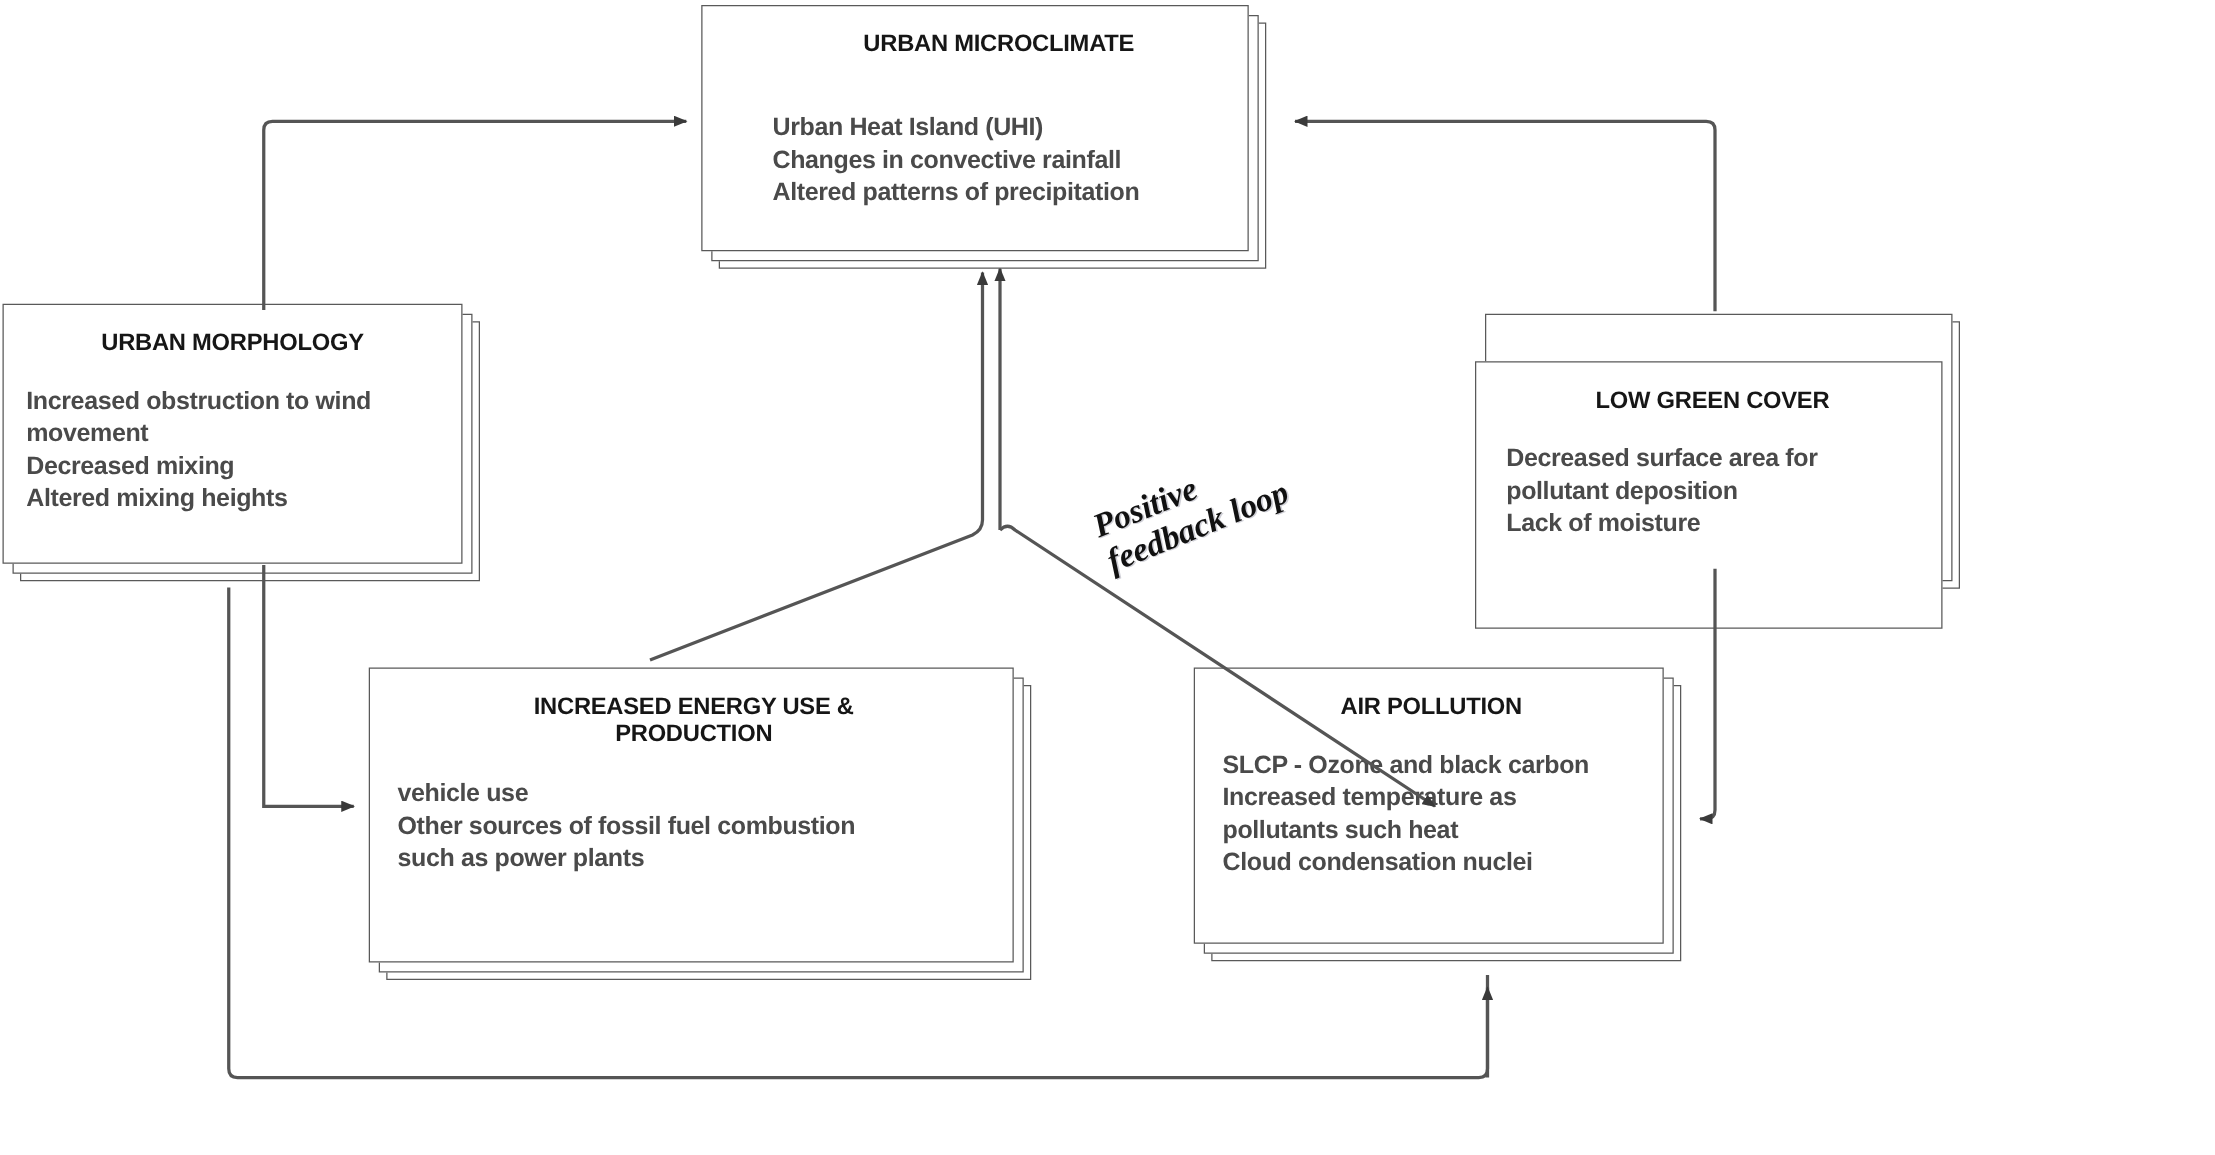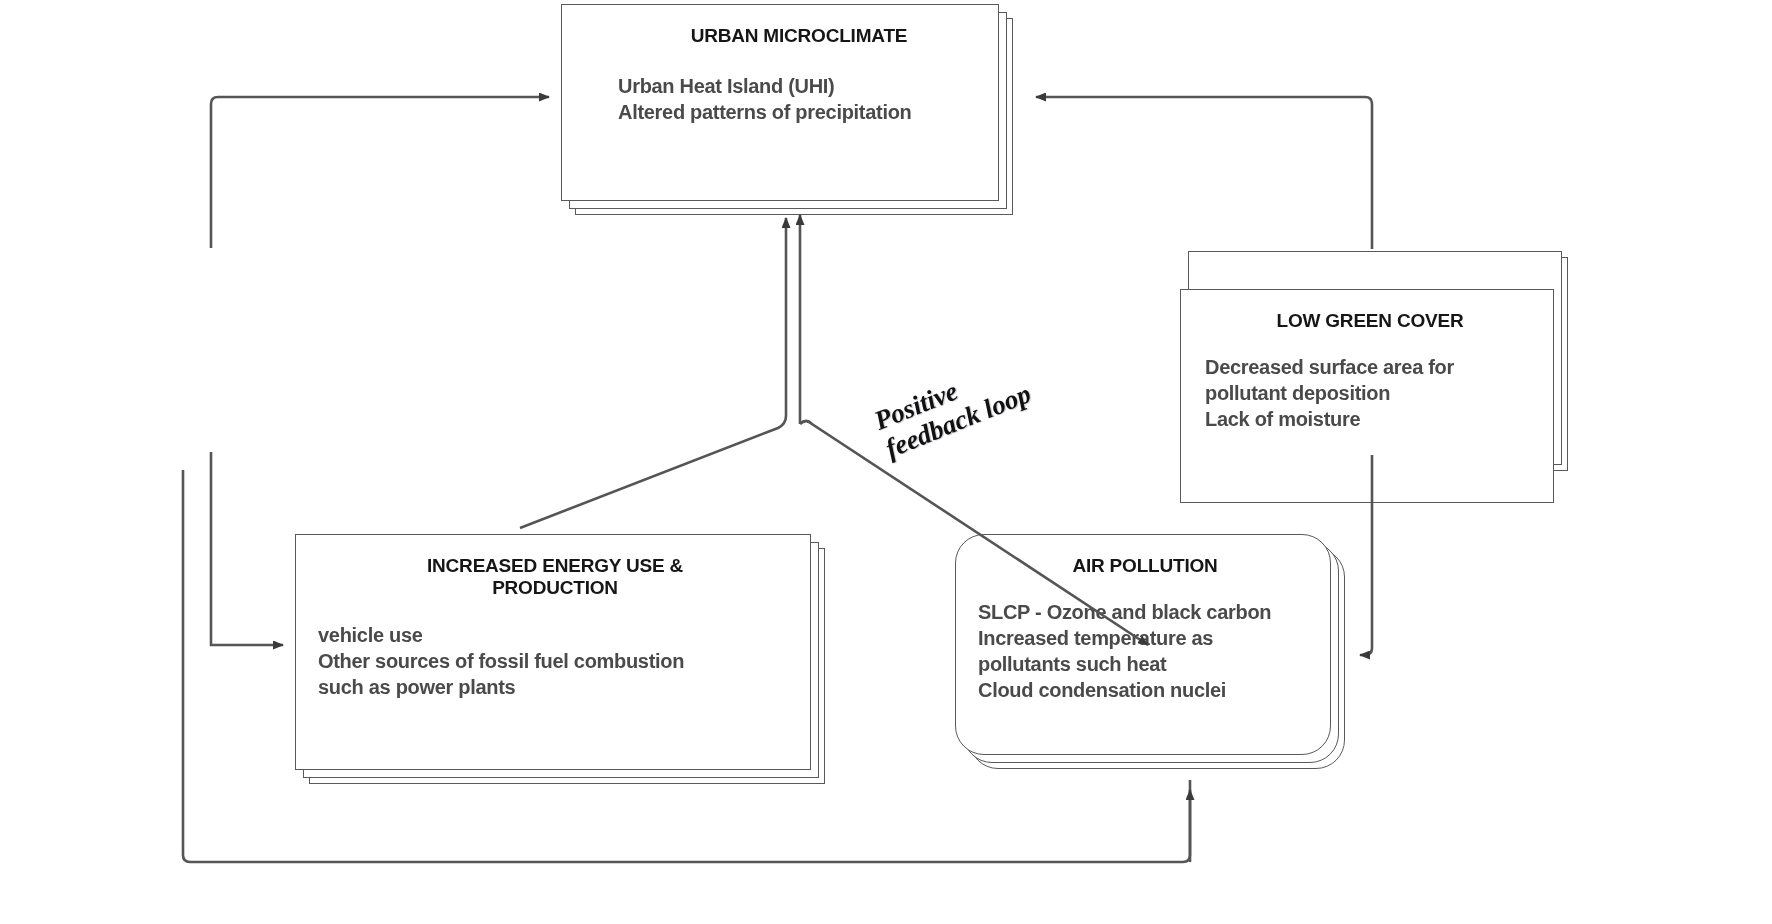--- a/index.html
+++ b/index.html
@@ -55,36 +55,36 @@
     color:#4a4a4a;
     line-height:1.30;
     letter-spacing:-0.3px;
   }
   .node .body .line{ display:block; white-space:pre; }
 
   
   #node-microclimate{ left:561px; top:4px;  width:452px; height:244px; }
   #node-microclimate .layer,#node-microclimate .face{ width:438px; height:197px; }
   #node-microclimate .face{ padding-left:56px; }
-  #node-microclimate .body{ margin-top:26px; }
+  #node-microclimate .body{ margin-top:42px; }
 
   #node-morphology{ left:2px;  top:243px; width:382px; height:222px; }
   #node-morphology .layer,#node-morphology .face{ width:368px; height:208px; }
   #node-morphology .face{ padding-left:18px; }
 
   #node-greencover{ left:1180px; top:243px; width:388px; height:228px; }
   #node-greencover .layer,#node-greencover .face{ width:374px; height:214px; }
   #node-greencover .face{ padding-left:24px;margin-top:46px; }
 
   #node-energy{ left:295px; top:534px; width:460px; height:250px; }
   #node-energy .layer,#node-energy .face{ width:516px; height:236px; }
   #node-energy .face{ padding-left:22px; }
 
   #node-airpollution{ left:955px; top:534px; width:390px; height:235px; }
-  #node-airpollution .layer,#node-airpollution .face{ width:376px; height:221px;border-radius:29px; }
+  #node-airpollution .layer,#node-airpollution .face{ width:376px; height:221px; }
   #node-airpollution .face{ padding-left:22px; }
 
   
   #wires{
     position:absolute;
     left:0; top:0;
     width:1772px; height:924px;
     z-index:9;
     pointer-events:none;
   }
@@ -140,25 +140,39 @@
     <path d="M800,424 L800,215" fill="none" stroke="#555555" stroke-width="2.6" marker-end="url(#ah)"></path>
   </svg>
 
   <div class="node" id="node-microclimate">
     <div class="layer l3"></div>
     <div class="layer l2"></div>
     <div class="face">
       <div class="title">URBAN MICROCLIMATE</div>
       <div class="body">
         <span class="line">Urban Heat Island (UHI)</span>
+        <span class="line">Changes in convective rainfall</span>
         <span class="line">Altered patterns of precipitation</span>
       </div>
     </div>
   </div>
 
+  <div class="node" id="node-morphology">
+    <div class="layer l3"></div>
+    <div class="layer l2"></div>
+    <div class="face">
+      <div class="title">URBAN MORPHOLOGY</div>
+      <div class="body">
+        <span class="line">Increased obstruction to wind</span>
+        <span class="line">movement</span>
+        <span class="line">Decreased mixing</span>
+        <span class="line">Altered mixing heights</span>
+      </div>
+    </div>
+  </div>
 
   <div class="node" id="node-greencover">
     <div class="layer l3"></div>
     <div class="layer l2"></div>
     <div class="face">
       <div class="title">LOW GREEN COVER</div>
       <div class="body">
         <span class="line">Decreased surface area for</span>
         <span class="line">pollutant deposition</span>
         <span class="line">Lack of moisture</span>

